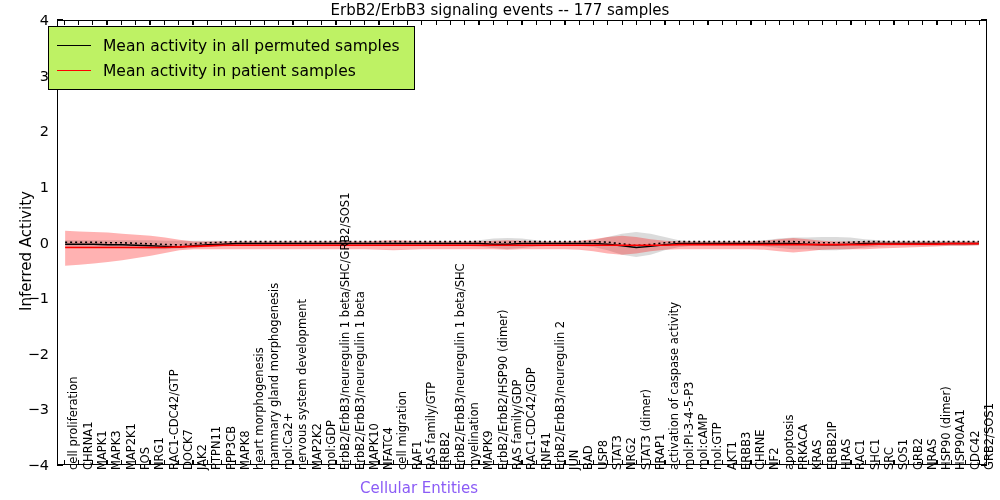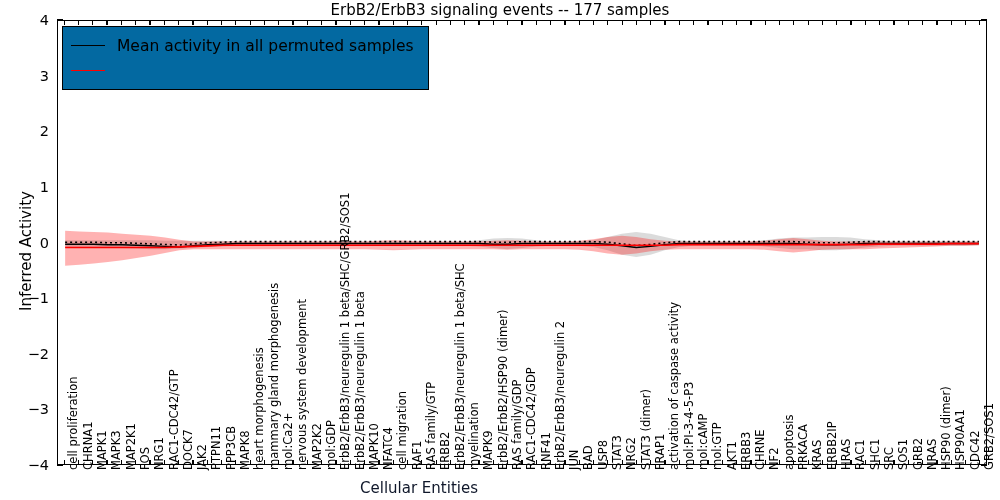--- a/index.html
+++ b/index.html
@@ -20,29 +20,29 @@
   .ytick{position:absolute;right:1002px;transform:translateY(-50%);
          font-size:14.5px;color:#000;text-align:right;white-space:nowrap;}
   .ytickwrap{position:absolute;left:0;top:0;width:1000px;height:500px;}
   .ytick-mark{position:absolute;left:57px;width:6px;height:1.4px;background:#000;}
   .ytick-mark.r{left:auto;right:13px;}
   #ylabel{position:absolute;left:-94px;top:242px;width:240px;text-align:center;
       font-size:15px;color:#000;transform:rotate(-90deg);}
 
   
   #xlabel{position:absolute;left:0;top:479px;width:838px;text-align:center;
-      font-size:15px;color:#0f172a;}
+      font-size:15px;color:#8b5cf6;}
   #xticklayer{position:absolute;left:0;top:0;width:1000px;height:500px;}
   .xtick-mark{position:absolute;top:20px;width:1.3px;height:5px;background:#000;}
   .xtick-mark.b{top:auto;bottom:35px;}
   .xlab{position:absolute;font-size:11.5px;color:#000;white-space:nowrap;
         transform-origin:0 0;transform:rotate(-90deg);line-height:11.5px;}
 
   
-  #legend{position:absolute;left:62px;top:26px;background:#0369a1;border:1.5px solid #000;
+  #legend{position:absolute;left:48px;top:26px;background:#bef264;border:1.5px solid #000;
       padding:6px 14px 6px 8px;box-sizing:border-box;}
   .legrow{display:flex;align-items:center;height:25px;}
   .legline{width:34px;height:0;border-top:1.6px solid #000;margin-right:12px;flex:none;}
   .legline.red{border-top-color:#ff0000;}
   .legtxt{font-size:15.5px;color:#000;white-space:nowrap;}
 </style>
 </head>
 <body>
 
 <div id="stage">
@@ -291,15 +291,16 @@
     </div>
   <div id="xlabel">Cellular Entities</div>
 
   <div id="legend">
     <div class="legrow">
       <span class="legline"></span>
       <span class="legtxt">Mean activity in all permuted samples</span>
     </div>
     <div class="legrow">
       <span class="legline red"></span>
+      <span class="legtxt">Mean activity in patient samples</span>
     </div>
   </div>
 </div>
 
 </body></html>

